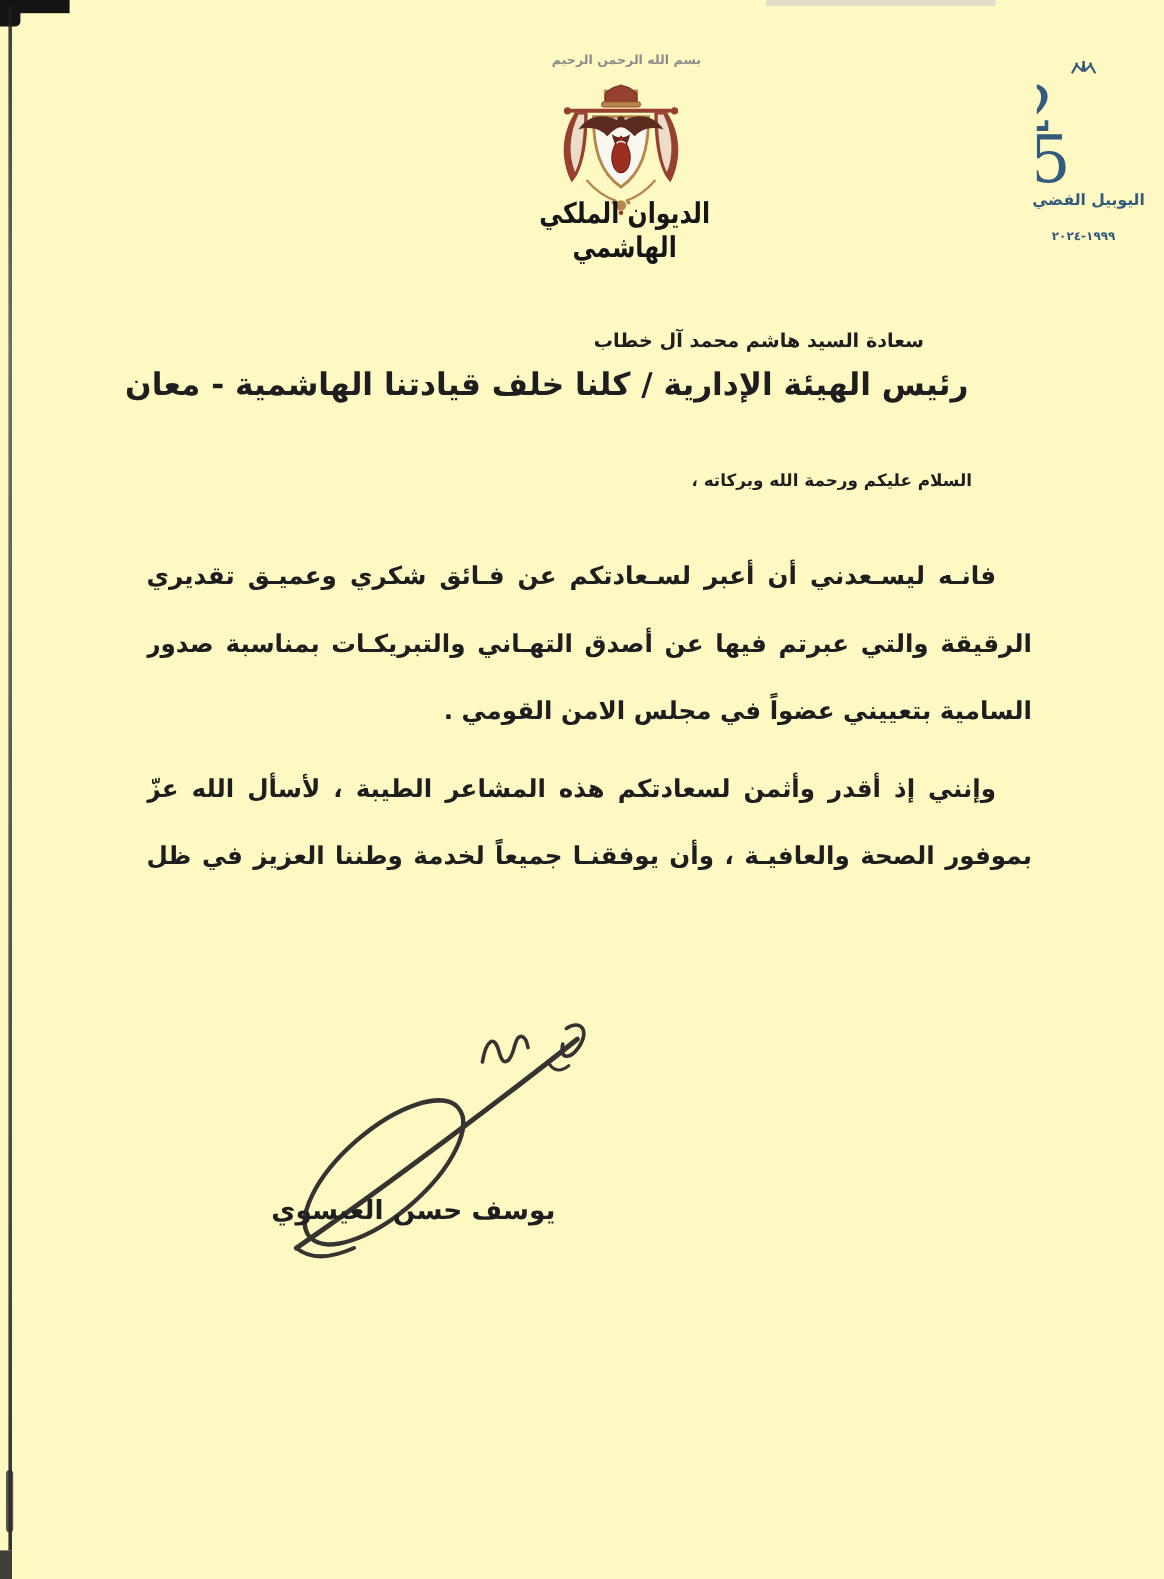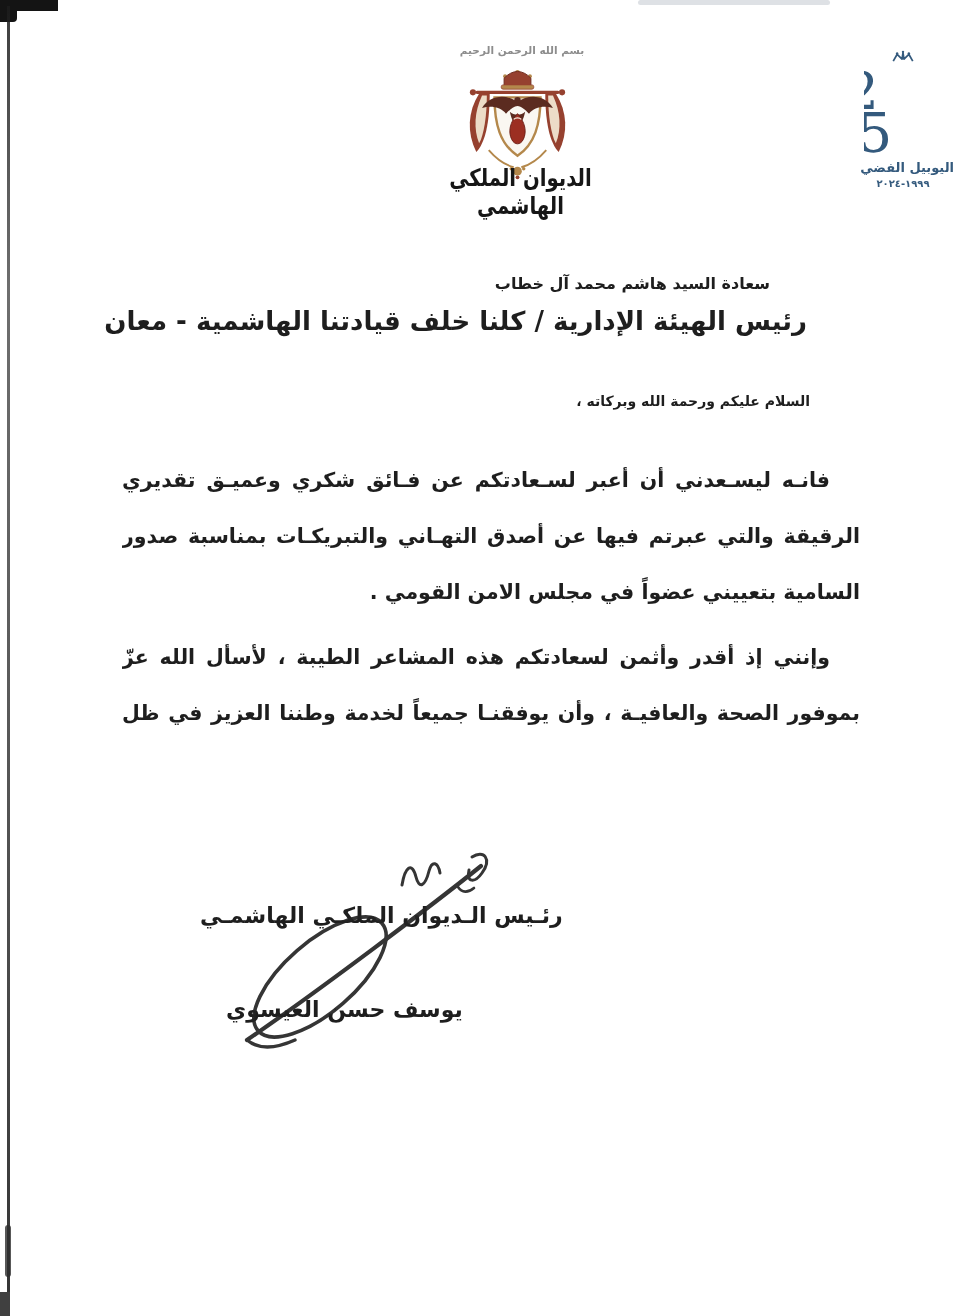--- a/index.html
+++ b/index.html
@@ -1,39 +1,39 @@
 <!DOCTYPE html>
 <html lang="ar"><head>
 <meta charset="utf-8">
 <style>
   html,body{margin:0;padding:0;background:#e9e7e2;}
   .page{
     position:relative;width:970px;height:1316px;margin:0 auto;
-    background:#ffffff;overflow:hidden;
+    background:#fef9c3;overflow:hidden;
     font-family:"DejaVu Sans",sans-serif;color:#1e1e1e;
     direction:rtl;
   }
   
   .corner-top{position:absolute;left:0;top:0;width:58px;height:11px;background:#141414;}
   .corner-top2{position:absolute;left:0;top:0;width:17px;height:22px;background:#141414;border-bottom-right-radius:4px;}
   .edge-left{position:absolute;left:7px;top:6px;width:3px;height:1286px;
     background:linear-gradient(to bottom,#1c1c1c,#555 22%,#3c3c3c 55%,#262626 80%,#111);opacity:.85;}
   .edge-blotch{position:absolute;left:5px;top:1225px;width:6px;height:52px;background:#2e2e2e;border-radius:3px;opacity:.8;}
   .corner-bottom{position:absolute;left:0;top:1292px;width:10px;height:24px;background:#1f1f1f;opacity:.85;}
   .smudge-top{position:absolute;left:638px;top:0;width:192px;height:5px;background:#c2c9cf;opacity:.55;border-radius:3px;}
   
   .bismillah{position:absolute;left:452px;top:44px;width:140px;text-align:center;
     font-size:10.5px;font-weight:bold;color:#8d8d8d;letter-spacing:.5px;}
   .crest{position:absolute;left:460px;top:68px;width:115px;height:120px;}
   .court-name{position:absolute;left:408px;top:164px;width:225px;text-align:center;
     font-size:24px;font-weight:bold;color:#161616;transform:scaleX(.82);transform-origin:center;}
   .jubilee{position:absolute;right:16px;top:50px;width:102px;text-align:center;}
   .jubilee svg{width:78px;height:108px;display:block;margin:0 auto;}
   .jub-title{font-size:13px;font-weight:bold;margin-top:2px;text-align:right;}
-  .jub-years{font-size:10px;font-weight:bold;letter-spacing:1px;margin-top:3px;}
+  .jub-years{font-size:10px;font-weight:bold;letter-spacing:1px;margin-top:17px;}
   
   .txt{position:absolute;white-space:nowrap;font-weight:bold;}
   .recipient1{top:274px;right:200px;font-size:16px;}
   .recipient2{top:306px;right:163px;font-size:26px;}
   .salutation{top:393px;right:160px;font-size:14px;}
   .para{position:absolute;left:122px;right:110px;font-size:20.5px;font-weight:bold;}
   .p1{top:452px;}
   .p2{top:629px;}
   .bline{height:56px;line-height:56px;text-align:justify;text-align-last:justify;overflow:hidden;}
   .bline.first{padding-right:30px;}
@@ -117,21 +117,20 @@
     <div class="bline first">فانـه ليسـعدني أن أعبر لسـعادتكم عن فـائق شكري وعميـق تقديري علـى تهنئتكم</div>
     <div class="bline">الرقيقة والتي عبرتم فيها عن أصدق التهـاني والتبريكـات بمناسبة صدور الإرادة الملكيـة</div>
     <div class="bline last">السامية بتعييني عضواً في مجلس الامن القومي .</div>
   </div>
   <div class="para p2">
     <div class="bline first">وإنني إذ أقدر وأثمن لسعادتكم هذه المشاعر الطيبة ، لأسأل الله عزّ وجل أن يمـتعكم</div>
     <div class="bline">بموفور الصحة والعافيـة ، وأن يوفقنـا جميعاً لخدمة وطننا العزيز في ظل مولانـا صـاحب</div>
   </div>
 
 
-  <div class="txt sig-title">رئـيس الـديوان الملكـي الهاشمـي</div>
   <div class="txt sig-name">يوسف حسن العيسوي</div>
 
   <svg class="sig-stroke" viewBox="0 0 330 230">
     <g stroke="#242424" fill="none" stroke-linecap="round" opacity=".92">
       <path d="M212,50 c3,-18 10,-24 14,-8 c3,12 9,10 13,-6 c3,-11 9,-9 11,2" stroke-width="3"></path>
       <path d="M282,22 c12,-8 20,2 10,16 c-7,10 -16,10 -13,-3" stroke-width="3"></path>
       <path d="M268,52 c4,6 10,6 16,1" stroke-width="2.6"></path>
       <path d="M291,31 C245,68 130,155 57,205" stroke-width="4.2"></path>
       <ellipse cx="130" cy="142" rx="82" ry="35" transform="rotate(-41 130 142)" stroke-width="3.6"></ellipse>
       <path d="M57,205 c12,10 30,8 48,0" stroke-width="3.4"></path>

